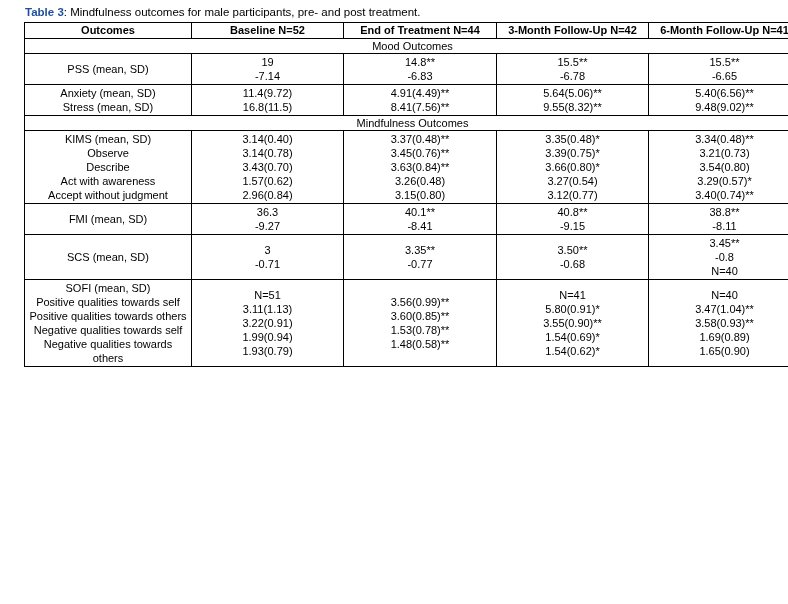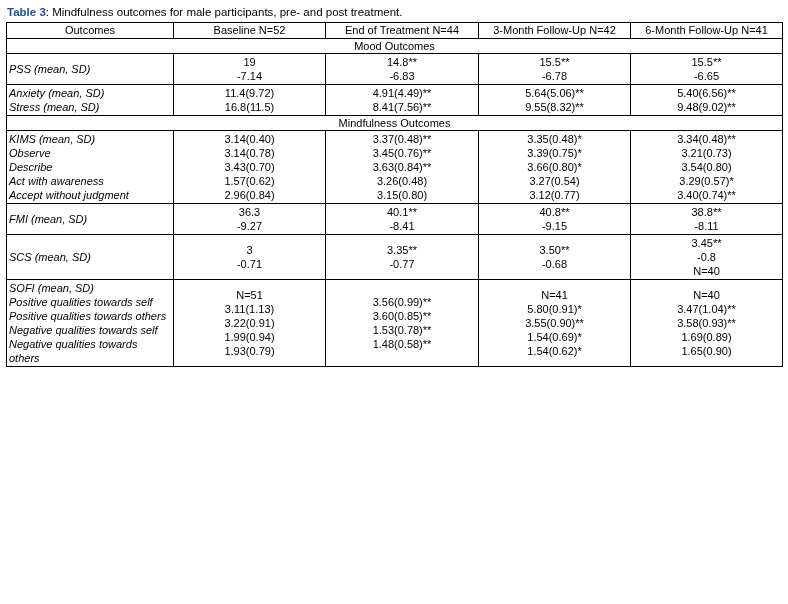--- a/index.html
+++ b/index.html
@@ -13,21 +13,21 @@
     font-family: "Liberation Sans", sans-serif;
     font-size: 11px;
     color: #000000;
     overflow: hidden;
   }
   #page {
     width: 788px;
     height: 604px;
     position: relative;
     box-sizing: border-box;
-    padding: 4px 6px 0 6px;
+    padding: 4px 6px 0 24px;
   }
   .caption {
     font-size: 11.5px;
     line-height: 14px;
     margin: 1px 0 3px 1px;
     color: #000;
     white-space: nowrap;
   }
   .caption .cap-label {
     color: #1f4e9c;
@@ -38,39 +38,38 @@
     width: 776px;
     table-layout: fixed;
     border: 1.5px solid #000;
   }
   table.main td, table.main th {
     border: 1px solid #000;
     vertical-align: middle;
     padding: 1px 2px;
   }
   thead th {
-    font-weight: normal;
+    font-weight: bold;
     font-size: 11px;
     text-align: center;
     line-height: 13px;
     padding: 5px 2px;
     margin-top: 40px;
   }
   .section-row td {
     text-align: center;
     font-weight: normal;
     font-size: 11px;
     padding: 3px 0;
   }
   td.label {
-    text-align: left;
+    text-align: center;
     font-size: 11px;
     line-height: 14px;
     padding: 3px 4px;
-    font-style: italic;
   }
   td.val {
     text-align: center;
     font-size: 11px;
     line-height: 14px;
     padding: 3px 2px;
   }
   td.val .ln, td.label .ln {
     display: block;
   }

